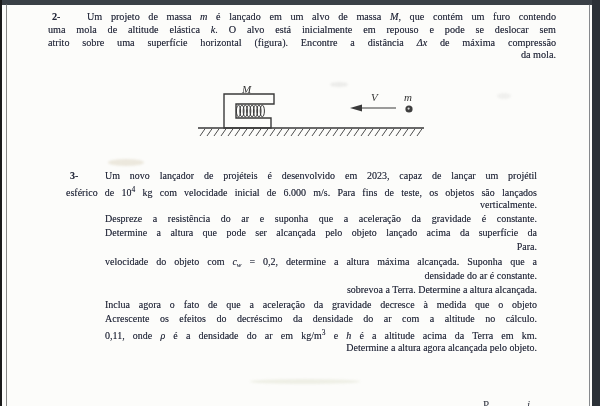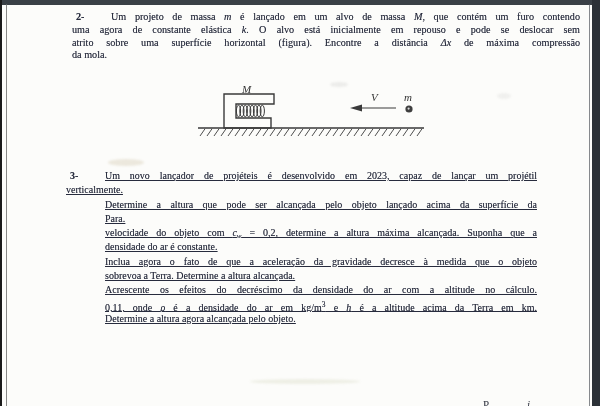--- a/index.html
+++ b/index.html
@@ -11,25 +11,25 @@
   }
   
   .bar-top{position:absolute;left:0;top:0;width:600px;height:5px;background:#3a4046;}
   .line-left-outer{position:absolute;left:0;top:0;width:2px;height:406px;background:#1a1a1a;}
   .line-left-inner{position:absolute;left:6px;top:4px;width:1px;height:402px;background:#6a6a6a;opacity:.8;}
   .line-right-inner{position:absolute;left:589px;top:4px;width:1px;height:402px;background:#54585e;opacity:.7;}
   .bar-right{position:absolute;left:592px;top:0;width:8px;height:406px;background:#2c3137;}
 
   
   .tblock{position:absolute;}
-  #p2{left:72px;top:11px;width:508px;font-size:10.2px;}
+  #p2{left:48px;top:11px;width:508px;font-size:10.2px;}
   #p2 .tline{height:12.8px;line-height:12.8px;}
   #q3{left:66px;top:169px;width:471px;font-size:10px;}
-  #q3 .tline{height:14.3px;line-height:14.3px;text-decoration:underline;}
-  .tline{overflow:hidden;white-space:normal;text-align:left;
+  #q3 .tline{height:14.3px;line-height:14.3px;}
+  .tline{overflow:hidden;white-space:normal;text-align:right;
          text-shadow:0 0 .5px rgba(39,43,61,.55);}
   .tline.just{text-align:justify;text-align-last:justify;}
   .tline.il{position:relative;margin-left:39px;}
   .sb{font-weight:bold;}
   .si{font-style:italic;}
   .ssup{vertical-align:3.5px;font-size:7.5px;}
   .ssub{vertical-align:-2px;font-size:7px;}
   .snum{display:inline-block;width:35px;padding-left:4px;font-weight:bold;}
 
   
@@ -61,21 +61,21 @@
 <div class="line-right-inner"></div>
 <div class="bar-right"></div>
 
 <div class="smudge" id="sm1"></div>
 <div class="smudge" id="sm2"></div>
 <div class="smudge" id="sm3"></div>
 <div class="smudge" id="sm4"></div>
 
 <div class="tblock" id="p2">
     <div class="tline just"><span class="sb snum">2-</span><span>Um projeto de massa </span><span class="si">m</span><span> é lançado em um alvo de massa </span><span class="si">M</span><span>, que contém um furo contendo</span></div>
-    <div class="tline just"><span>uma agora de constante elástica </span><span class="si">k</span><span>. O alvo está inicialmente em repouso e pode se deslocar sem</span></div>
+    <div class="tline just"><span>uma mola de altitude elástica </span><span class="si">k</span><span>. O alvo está inicialmente em repouso e pode se deslocar sem</span></div>
     <div class="tline just"><span>atrito sobre uma superfície horizontal (figura). Encontre a distância </span><span class="si">Δx</span><span> de máxima compressão</span></div>
     <div class="tline"><span>da mola.</span></div>
   </div>
 
 <svg id="fig" viewBox="0 0 330 70">
   <text x="92" y="18">M</text>
   <path class="stroke" stroke-width="1.4" d="M74,19 L124,19 L124,29 L86,29 L86,43 L121,43 L121,53 L74,53 Z"></path>
   <g id="spring" class="stroke" stroke-width="1">
       <ellipse cx="88.5" cy="36" rx="2.1" ry="5.8"></ellipse>
       <ellipse cx="91.9" cy="36" rx="2.1" ry="5.8"></ellipse>
@@ -124,27 +124,29 @@
   <text x="221" y="25.5">V</text>
   <line class="stroke" stroke-width="1.2" x1="211" y1="33" x2="246" y2="33"></line>
   <polygon points="200,33 212,29.5 212,36.5" fill="#3a3a3a"></polygon>
   <text x="254" y="25.5">m</text>
   <circle cx="259" cy="34" r="3.6" fill="#3f3f3f"></circle>
   <circle cx="258.6" cy="33.6" r="1.1" fill="#d8d8d8"></circle>
 </svg>
 
 <div class="tblock" id="q3">
     <div class="tline just"><span class="sb snum">3-</span><span>Um novo lançador de projéteis é desenvolvido em 2023, capaz de lançar um projétil</span></div>
+    <div class="tline just"><span>esférico de 10</span><span class="ssup">4</span><span> kg com velocidade inicial de 6.000 m/s. Para fins de teste, os objetos são lançados</span></div>
     <div class="tline"><span>verticalmente.</span></div>
+    <div class="tline just il"><span>Despreze a resistência do ar e suponha que a aceleração da gravidade é constante.</span></div>
     <div class="tline just il"><span>Determine a altura que pode ser alcançada pelo objeto lançado acima da superfície da</span></div>
     <div class="tline il"><span>Para.</span></div>
     <div class="tline just il"><span>velocidade do objeto com </span><span class="si">c</span><span class="si ssub">w</span><span> = 0,2, determine a altura máxima alcançada. Suponha que a</span></div>
     <div class="tline il"><span>densidade do ar é constante.</span></div>
+    <div class="tline il"><span>sobrevoa a Terra. Determine a altura alcançada.</span></div>
     <div class="tline just il"><span>Inclua agora o fato de que a aceleração da gravidade decresce à medida que o objeto</span></div>
-    <div class="tline il"><span>sobrevoa a Terra. Determine a altura alcançada.</span></div>
     <div class="tline just il"><span>Acrescente os efeitos do decréscimo da densidade do ar com a altitude no cálculo.</span></div>
     <div class="tline just il"><span>0,11, onde </span><span class="si">ρ</span><span> é a densidade do ar em kg/m</span><span class="ssup">3</span><span> e </span><span class="si">h</span><span> é a altitude acima da Terra em km.</span></div>
     <div class="tline il"><span>Determine a altura agora alcançada pelo objeto.</span></div>
   </div>
 
 <div id="footer-frag">
   <span id="frag1">P</span>
   <span id="frag2">i</span>
 </div>
 

